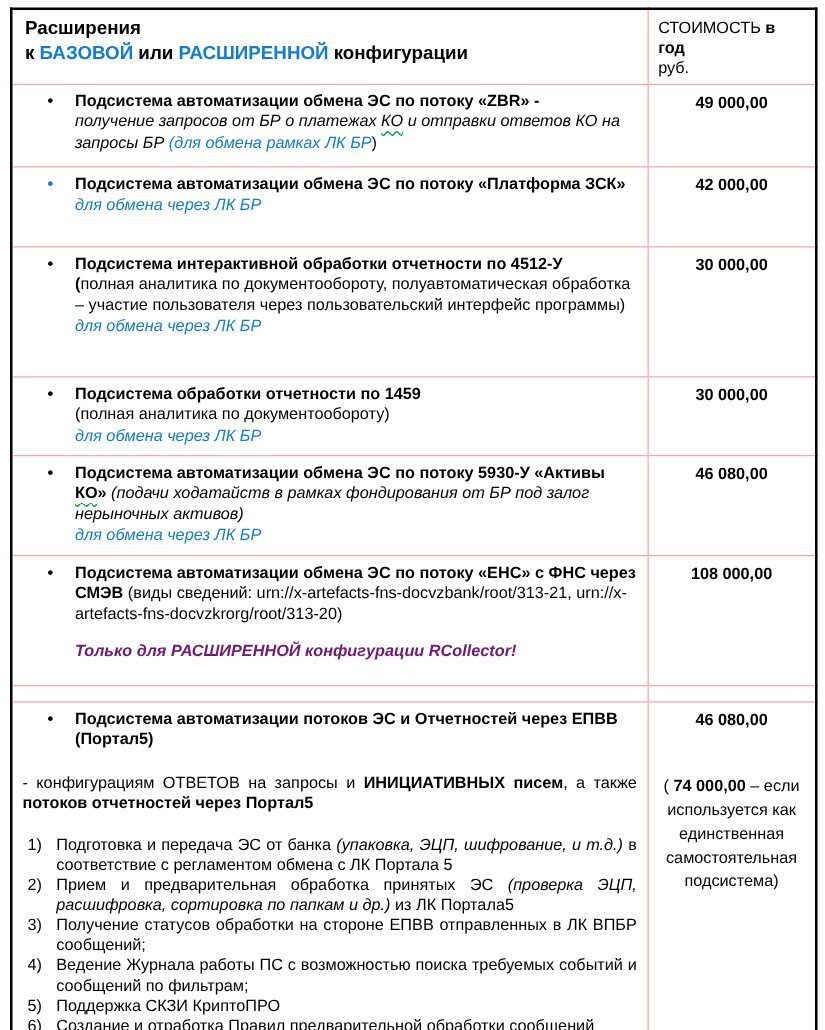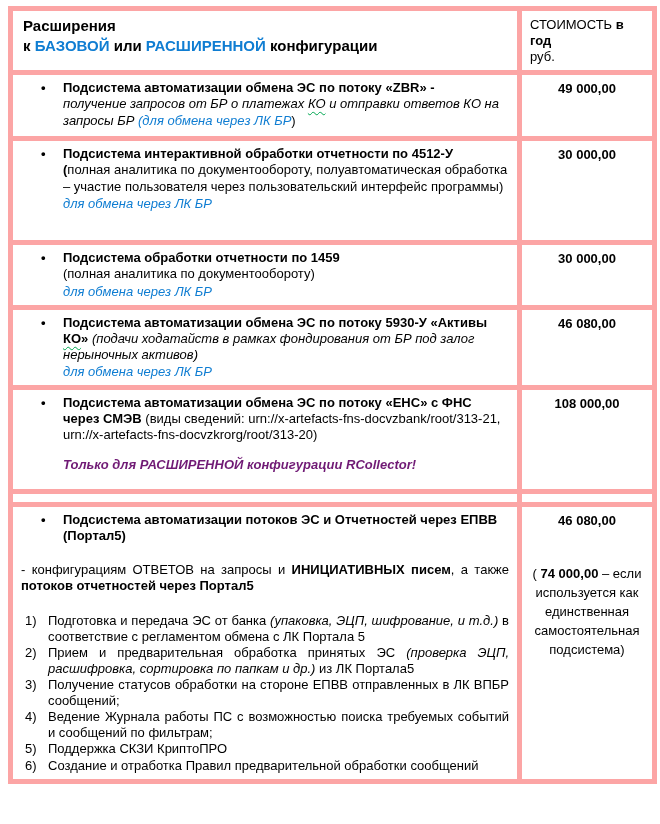--- a/index.html
+++ b/index.html
@@ -7,21 +7,21 @@
   body {
     width: 660px; height: 824px; background: #ffffff;
     font-family: "Liberation Sans", sans-serif;
     font-size: 13px; color: #000; line-height: 1.24;
   }
   .page { padding: 6px 8px; }
   table.price-table {
     width: 644px; border-collapse: collapse; table-layout: fixed;
     border: 2px solid #000;
   }
-  td { border: 5px solid #fca5a5; vertical-align: top; padding: 5px 8px; margin-left: 16px; }
+  td { border: 1px solid #fca5a5; vertical-align: top; padding: 5px 8px; margin-left: 16px; }
   col.c-left  { width: 509px; }
   col.c-price { width: 135px; }
 
   
   tr.h-head { height: 45px; }
   tr.h-r1 { height: 66px; }
   tr.h-r2 { height: 64px; }
   tr.h-r3 { height: 104px; }
   tr.h-r4 { height: 63px; }
   tr.h-r5 { height: 80px; }
@@ -85,27 +85,39 @@
       <span>руб.</span>
     </td>
   </tr>
 
   <tr class="h-r1">
     <td>
       <div class="entry">
         <span class="blt"></span>
         <div class="entry-body">
           <span class="t">Подсистема автоматизации  обмена ЭС по потоку «ZBR» -</span><br>
-          <span class="it">получение запросов  от БР о платежах </span><span class="it sq">КО</span><span class="it"> и отправки  ответов КО на запросы БР </span><span class="it blue">(для обмена через ЛК БР</span><span>)</span>
+          <span class="it">получение запросов  от БР о платежах </span><span class="it sq">КО</span><span class="it"> и отправки  ответов КО на запросы БР </span><span class="it blue">(для обмена рамках ЛК БР</span><span>)</span>
         </div>
       </div>
     </td>
     <td class="price-cell">49 000,00</td>
   </tr>
 
+  <tr class="h-r2">
+    <td>
+      <div class="entry">
+        <span class="blt blue"></span>
+        <div class="entry-body">
+          <span class="t">Подсистема автоматизации обмена ЭС по потоку «Платформа ЗСК»</span>
+          <div class="note-line it blue">для обмена через ЛК БР</div>
+        </div>
+      </div>
+    </td>
+    <td class="price-cell">42 000,00</td>
+  </tr>
 
   <tr class="h-r3">
     <td>
       <div class="entry">
         <span class="blt"></span>
         <div class="entry-body">
           <span class="t">Подсистема интерактивной обработки отчетности по 4512-У</span><br>
           <span class="t">(</span><span>полная аналитика  по документообороту, полуавтоматическая обработка – участие пользователя  через пользовательский интерфейс программы)</span>
           <div class="note-line it blue">для обмена через ЛК БР</div>
         </div>

